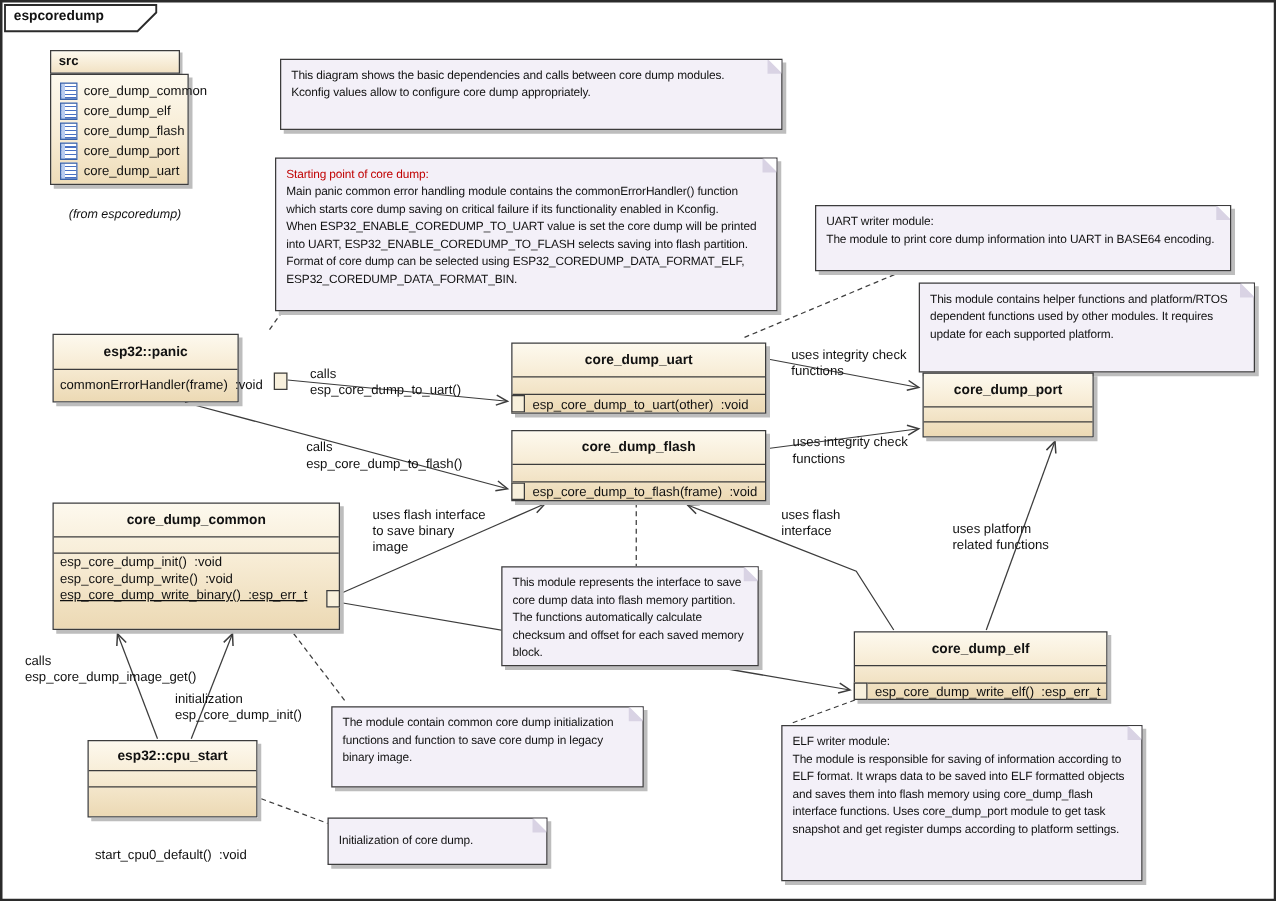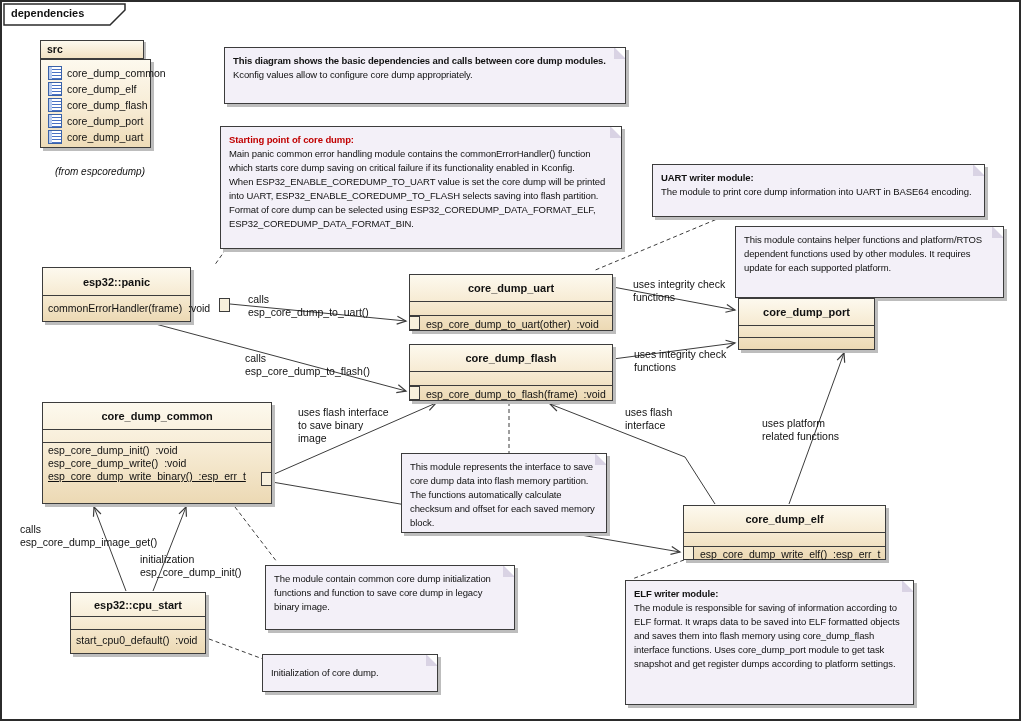--- a/index.html
+++ b/index.html
@@ -16,21 +16,21 @@
   .cls-title{font-weight:bold;font-size:11px;text-align:center;border-bottom:1px solid #3c3c3c;
     display:flex;align-items:center;justify-content:center;box-sizing:border-box;}
   .cls-attrs{border-bottom:1px solid #3c3c3c;box-sizing:border-box;}
   .m-row{font-size:10.5px;padding:1px 4px 0 5px;white-space:pre;}
   .underline{text-decoration:underline;}
   .note{position:absolute;z-index:3;background:#f3f0f8;border:1px solid #3c3c3c;box-sizing:border-box;
     box-shadow:3px 3px 0 #bdbdbd;padding:6px 8px;font-size:9.5px;line-height:14px;
     letter-spacing:-0.1px;color:#111;overflow:hidden;}
   .note .fold{position:absolute;top:-1px;right:-1px;width:0;height:0;
     border-bottom:12px solid #d9d3e4;border-right:12px solid #ffffff;}
-  .note-title{font-weight:bold;}
+  .note-title{font-weight:normal;}
   .t-red{color:#c00000;}
   .anchor{position:absolute;z-index:4;width:11px;height:14px;border:1px solid #3c3c3c;
     background:#f8f0dc;box-sizing:border-box;}
   .pkg-tab{position:absolute;z-index:3;border:1px solid #3c3c3c;box-sizing:border-box;
     background:linear-gradient(180deg,#fdf9ee,#f2e2c4);box-shadow:2px 2px 0 #bdbdbd;
     font-weight:bold;font-size:10.5px;padding:2px 0 0 6px;}
   .pkg-body{position:absolute;z-index:3;border:1px solid #3c3c3c;box-sizing:border-box;
     background:linear-gradient(180deg,#fdf9ee 0%,#f7ecd5 55%,#eedcb8 100%);
     box-shadow:3px 3px 0 #bdbdbd;padding-top:5px;}
   .pkg-row{display:flex;align-items:center;gap:5px;height:16px;padding-left:7px;font-size:10.5px;}
@@ -67,21 +67,21 @@
 
     <line x1="720" y1="215" x2="591" y2="269" stroke="#3c3c3c" stroke-width="1" stroke-dasharray="4 3"></line>
     <line x1="831" y1="287" x2="821" y2="299" stroke="#3c3c3c" stroke-width="1" stroke-dasharray="4 3"></line>
     <line x1="507" y1="400" x2="507" y2="451" stroke="#3c3c3c" stroke-width="1" stroke-dasharray="4 3"></line>
     <line x1="224" y1="247" x2="212" y2="264" stroke="#3c3c3c" stroke-width="1" stroke-dasharray="4 3"></line>
     <line x1="233" y1="505" x2="275" y2="560" stroke="#3c3c3c" stroke-width="1" stroke-dasharray="4 3"></line>
     <line x1="207" y1="637" x2="261" y2="657" stroke="#3c3c3c" stroke-width="1" stroke-dasharray="4 3"></line>
     <line x1="682" y1="558" x2="630" y2="577" stroke="#3c3c3c" stroke-width="1" stroke-dasharray="4 3"></line>
   </svg>
 
-  <div class="frame-label">dependencies</div>
+  <div class="frame-label">espcoredump</div>
 
   <div class="pkg-tab" style="left:38px;top:38px;width:104px;height:19px;">src</div>
   <div class="pkg-body" style="left:38px;top:57px;width:111px;height:89px;">
     <div class="pkg-row">
       <span class="file-icon"></span>
       <span>core_dump_common</span>
     </div>
     <div class="pkg-row">
       <span class="file-icon"></span>
       <span>core_dump_elf</span>
@@ -184,21 +184,21 @@
   <div class="uml-class" style="left:681px;top:503px;width:203px;height:55px;">
     <div class="cls-title" style="height:27px;">core_dump_elf</div>
     <div class="cls-attrs" style="height:14px;"></div>
     <div class="m-row" style="padding-left:16px;padding-top:1px;">esp_core_dump_write_elf()  :esp_err_t</div>
   </div>
   <div class="anchor" style="left:681px;top:544px;"></div>
 
   <div class="uml-class" style="left:68px;top:590px;width:136px;height:62px;">
     <div class="cls-title" style="height:24px;">esp32::cpu_start</div>
     <div class="cls-attrs" style="height:13px;"></div>
-    <div class="m-row" style="padding-top:4px;">start_cpu0_default()  :void</div>
+    <div class="m-row" style="padding-top:4px;margin-top:44px;">start_cpu0_default()  :void</div>
   </div>
 
   <div class="edge-label" style="left:246px;top:291px;">
     <div>calls</div>
     <div>esp_core_dump_to_uart()</div>
   </div>
   <div class="edge-label" style="left:243px;top:350px;">
     <div>calls</div>
     <div>esp_core_dump_to_flash()</div>
   </div>

